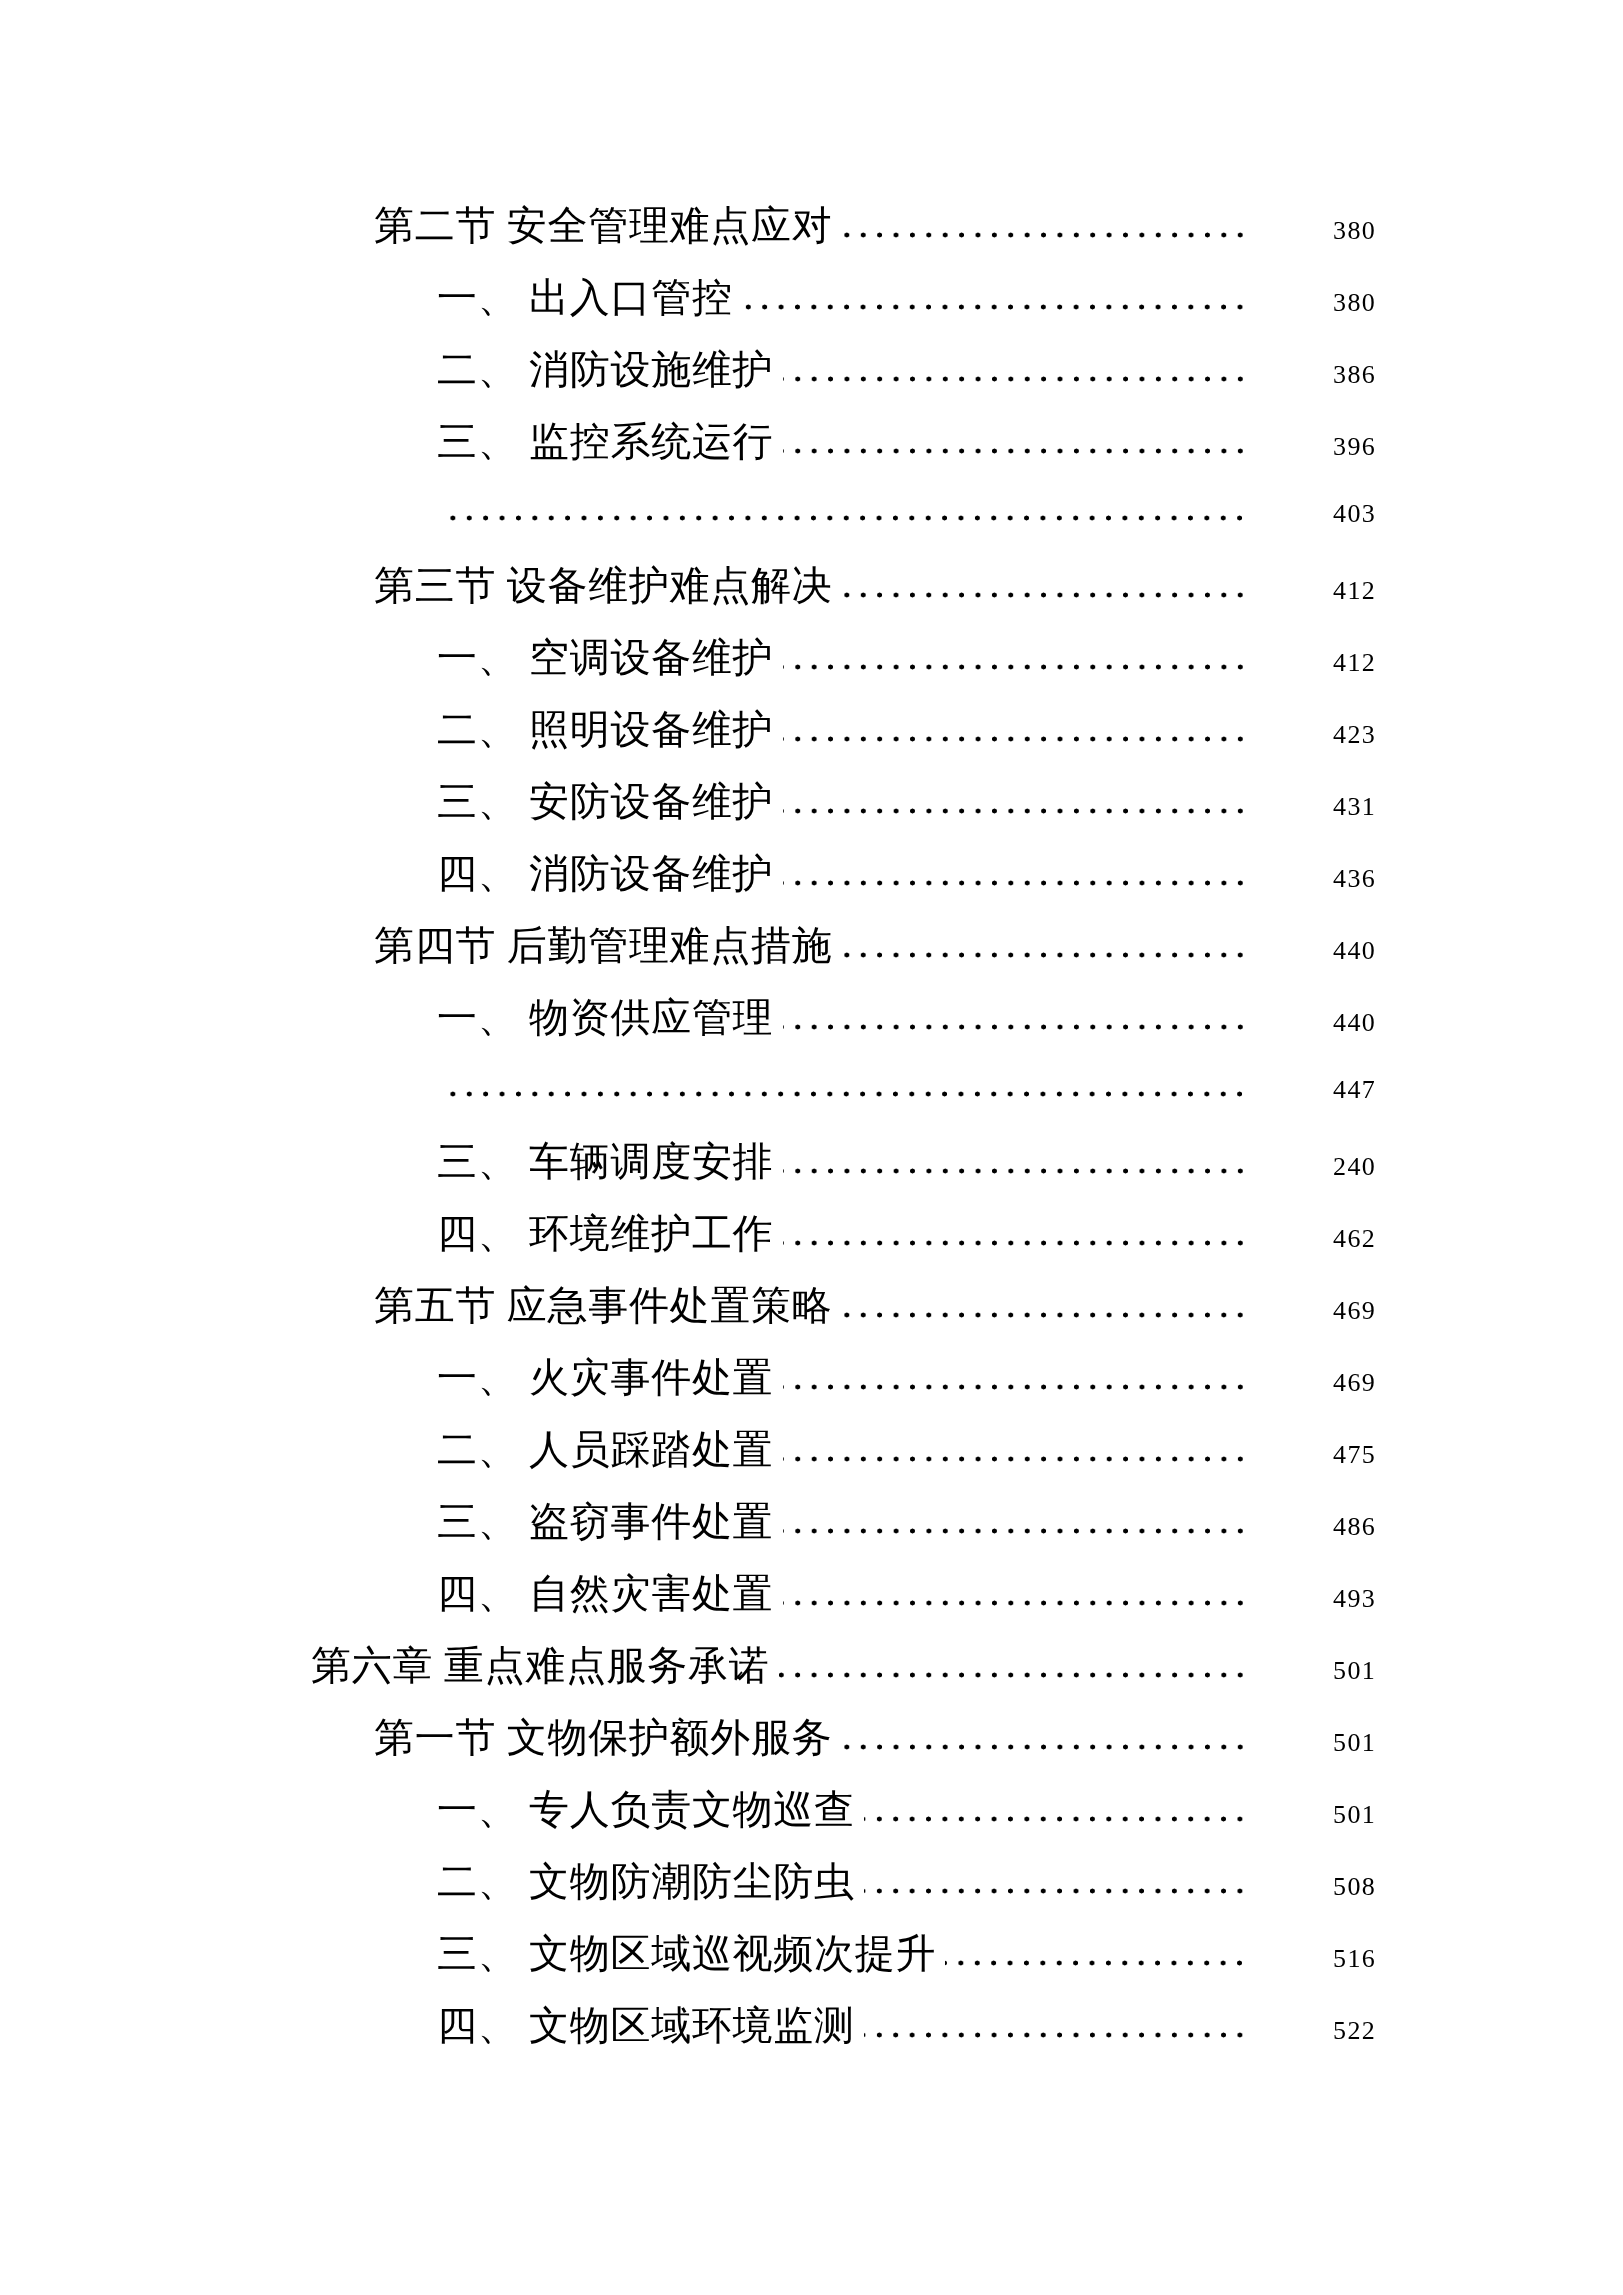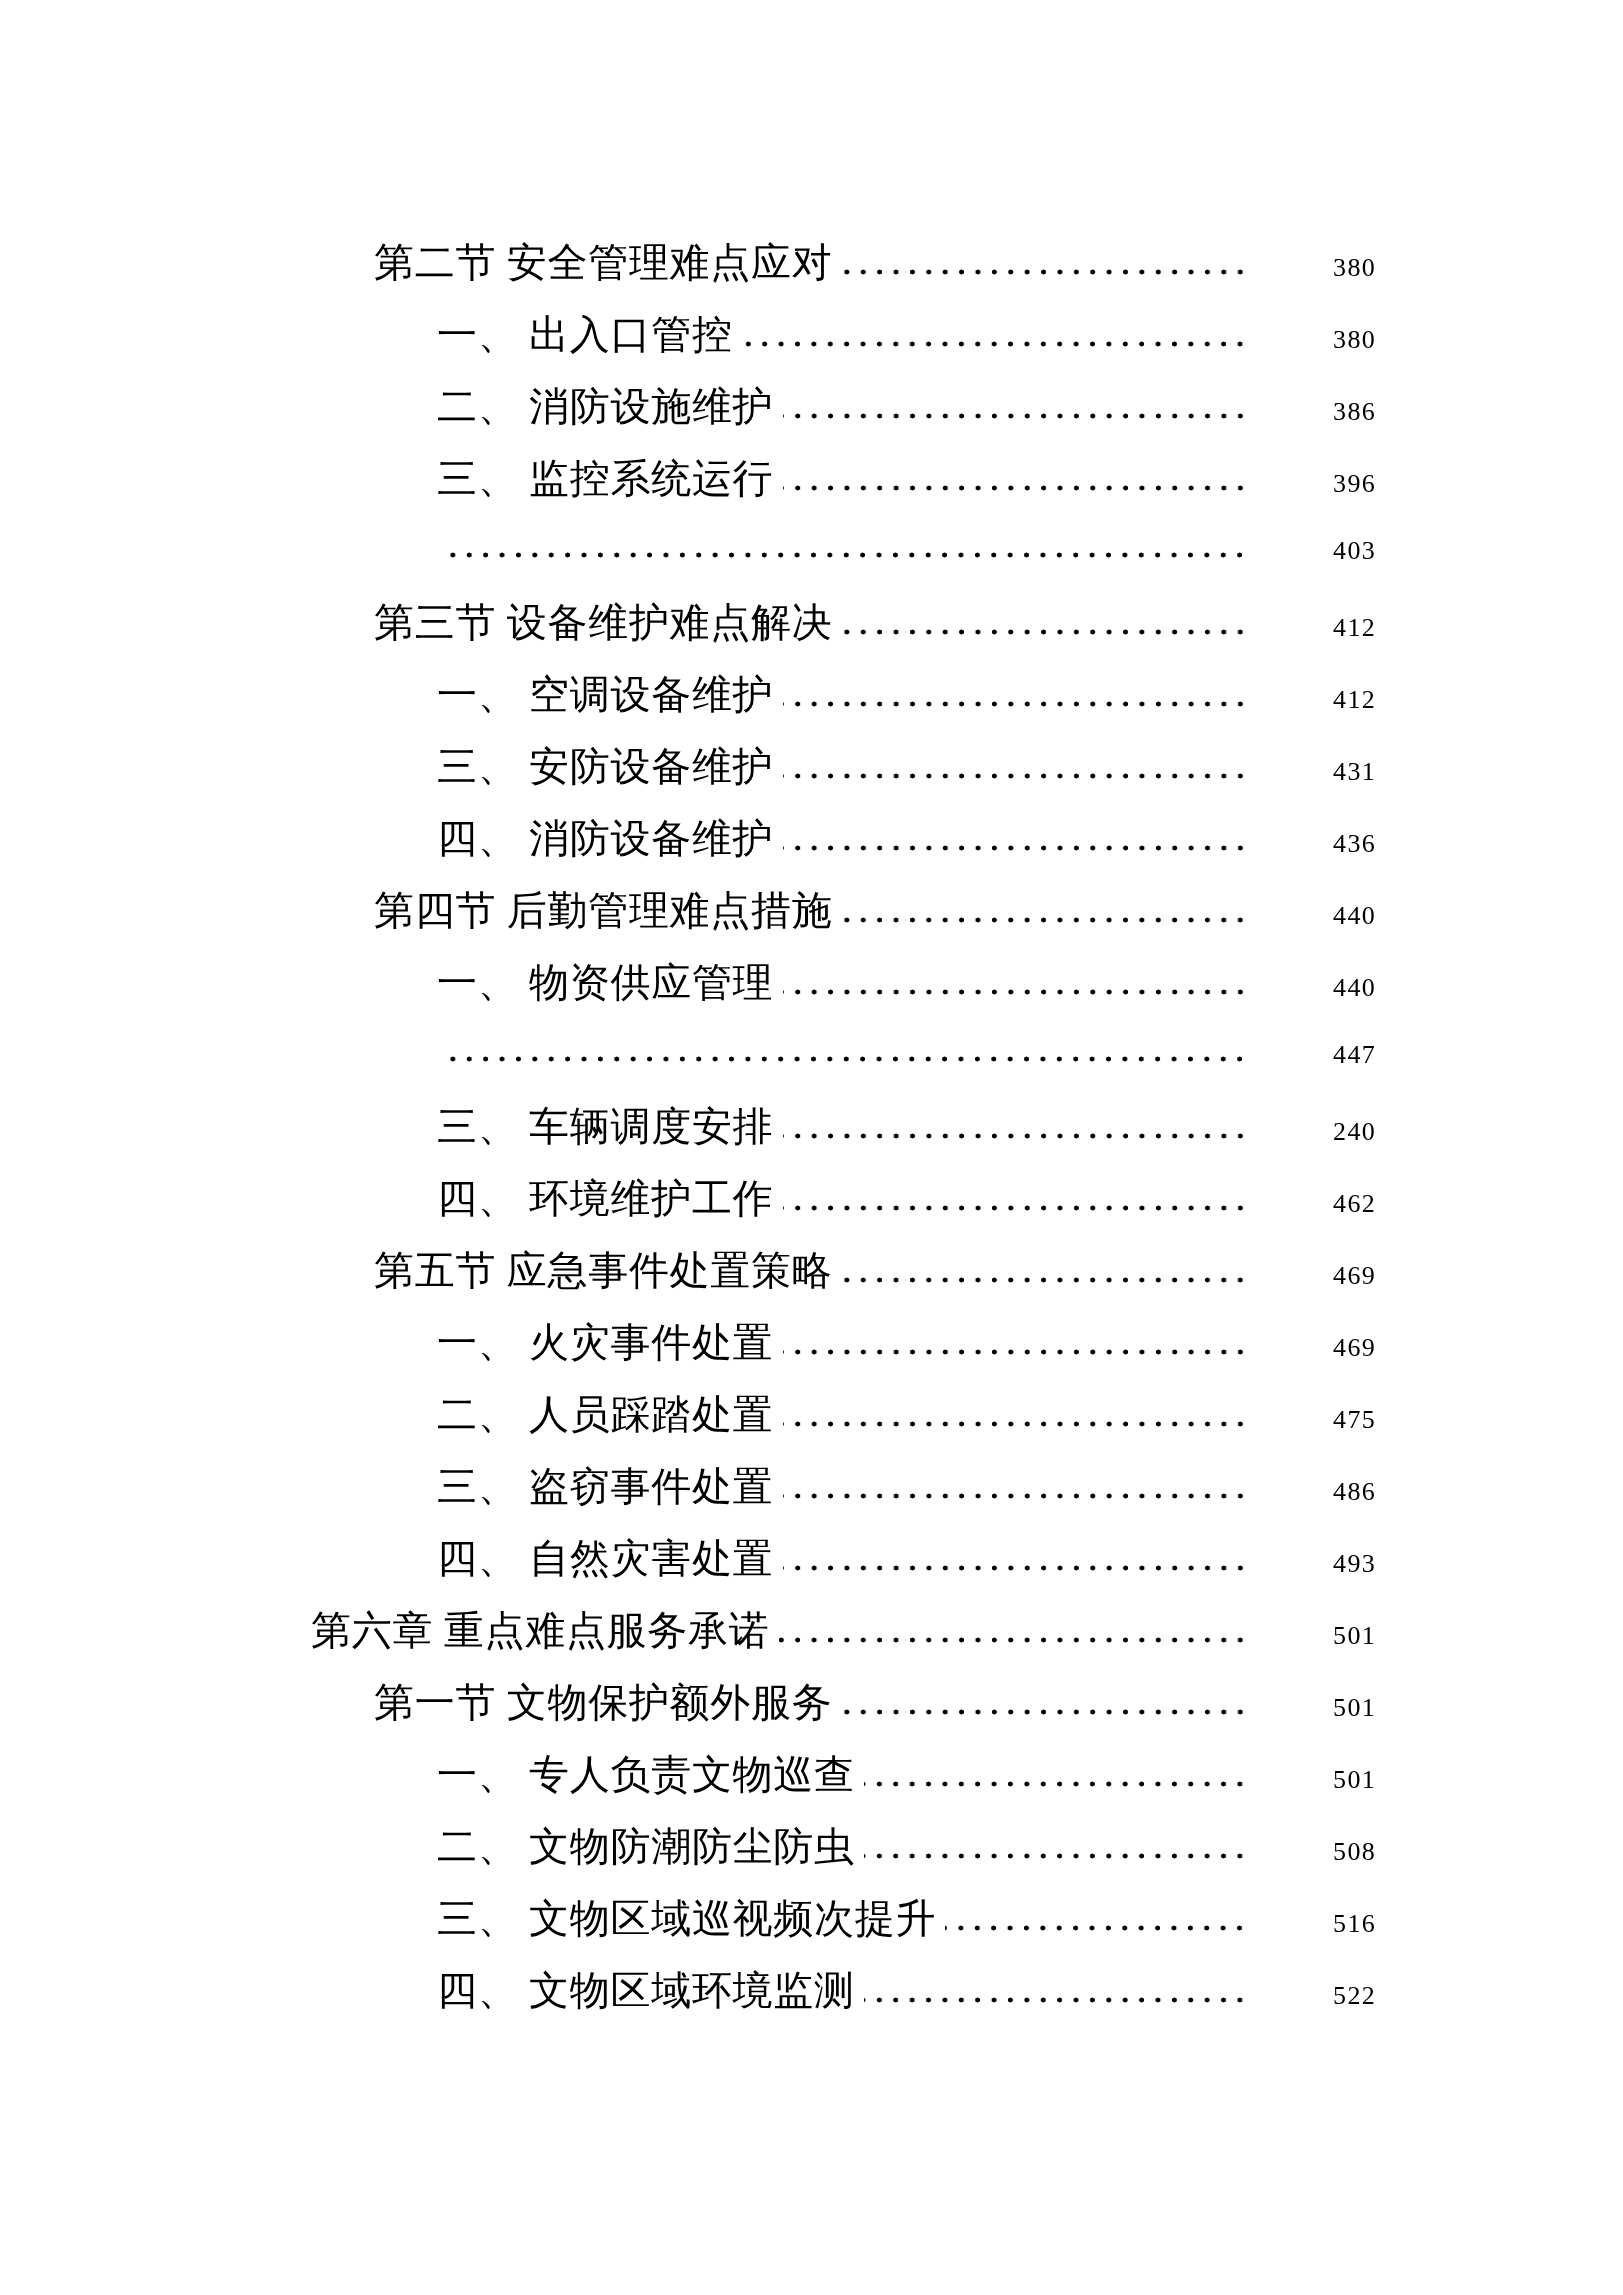--- a/index.html
+++ b/index.html
@@ -10,21 +10,20 @@
   body {
     width: 1623px;
     height: 2295px;
     position: relative;
     font-family: "Liberation Serif", serif;
     color: #000000;
     overflow: hidden;
   }
   .toc {
     padding: 190px 247px 0 0;
-    margin-top: 37px;
   }
   .toc-row {
     display: flex;
     align-items: baseline;
     height: 72px;
     line-height: 72px;
     font-size: 40px;
     white-space: pre;
   }
   .toc-row.chapter { padding-left: 311px; }
@@ -83,20 +82,25 @@
     </div>
     <div class="toc-row section">
       <span class="toc-label">第三节 设备维护难点解决</span>
       <span class="dot-leader"></span>
       <span class="page-number">412</span>
     </div>
     <div class="toc-row item">
       <span class="toc-label">一、 空调设备维护</span>
       <span class="dot-leader"></span>
       <span class="page-number">412</span>
+    </div>
+    <div class="toc-row item">
+      <span class="toc-label">二、 照明设备维护</span>
+      <span class="dot-leader"></span>
+      <span class="page-number">423</span>
     </div>
     <div class="toc-row item">
       <span class="toc-label">三、 安防设备维护</span>
       <span class="dot-leader"></span>
       <span class="page-number">431</span>
     </div>
     <div class="toc-row item">
       <span class="toc-label">四、 消防设备维护</span>
       <span class="dot-leader"></span>
       <span class="page-number">436</span>

